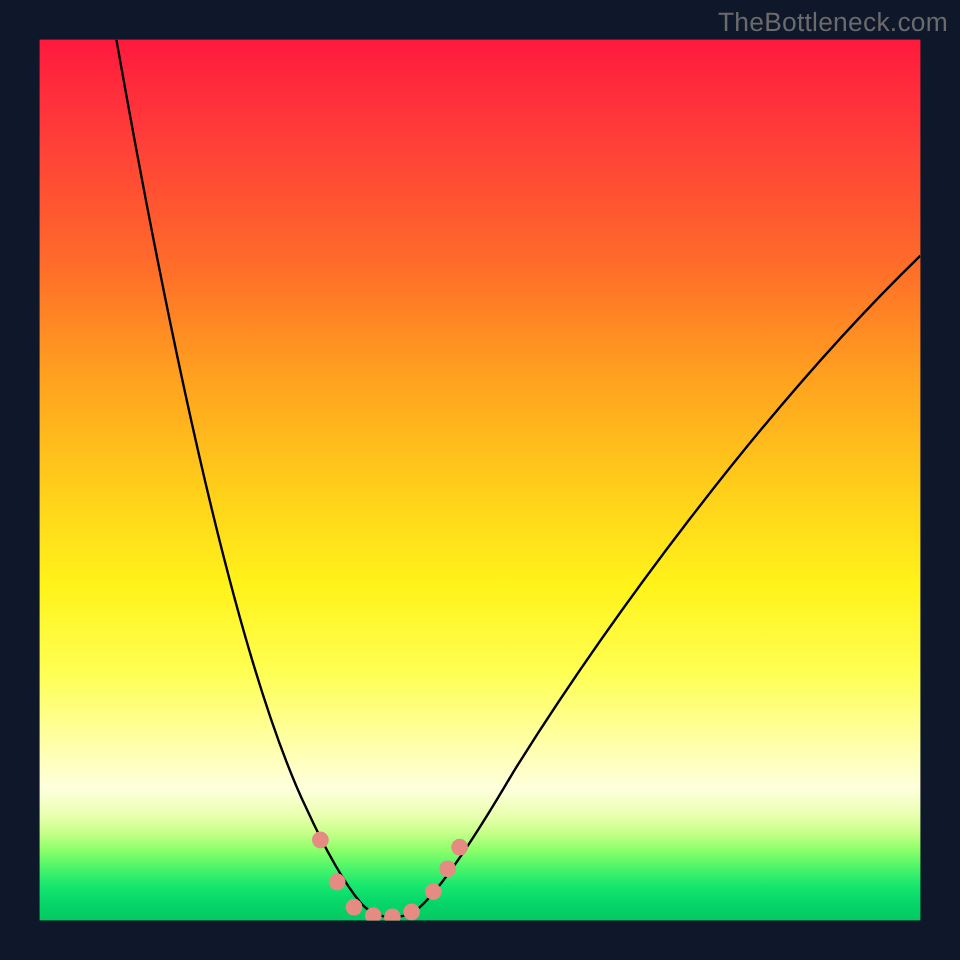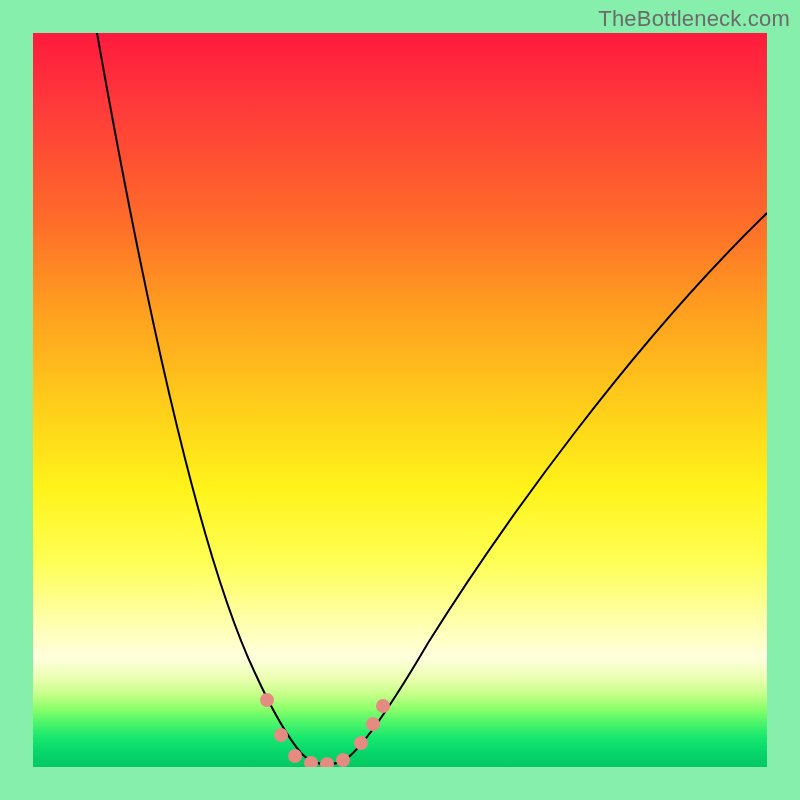--- a/index.html
+++ b/index.html
@@ -10,21 +10,21 @@
     background: #000;
     overflow: hidden;
     font-family: Arial, Helvetica, sans-serif;
   }
   .frame {
     position: absolute;
     left: 0;
     top: 0;
     width: 800px;
     height: 800px;
-    background: #86efac;
+    background: #0f172a;
   }
   .plot {
     position: absolute;
     left: 33px;
     top: 33px;
     width: 734px;
     height: 734px;
     background: linear-gradient(to bottom,
       #ff1a3e 0%,
       #ff3a3a 10%,

